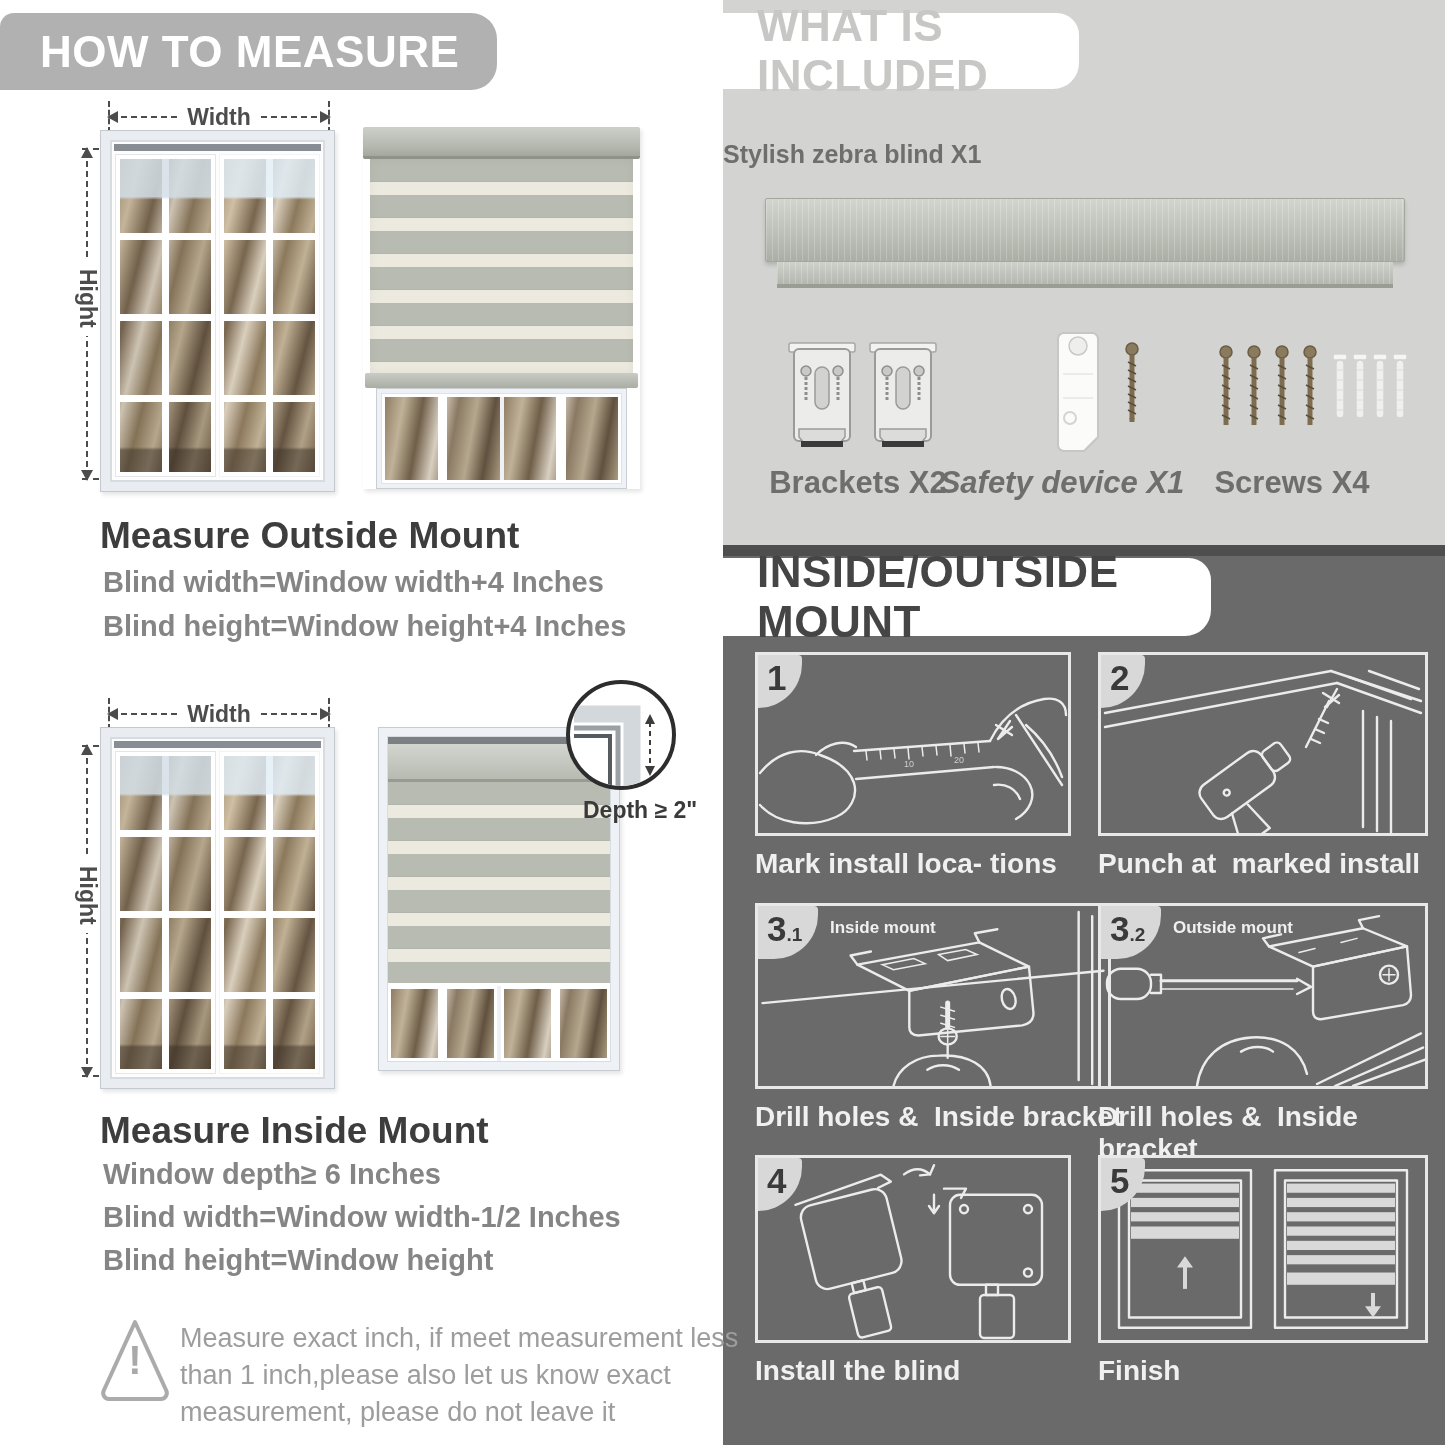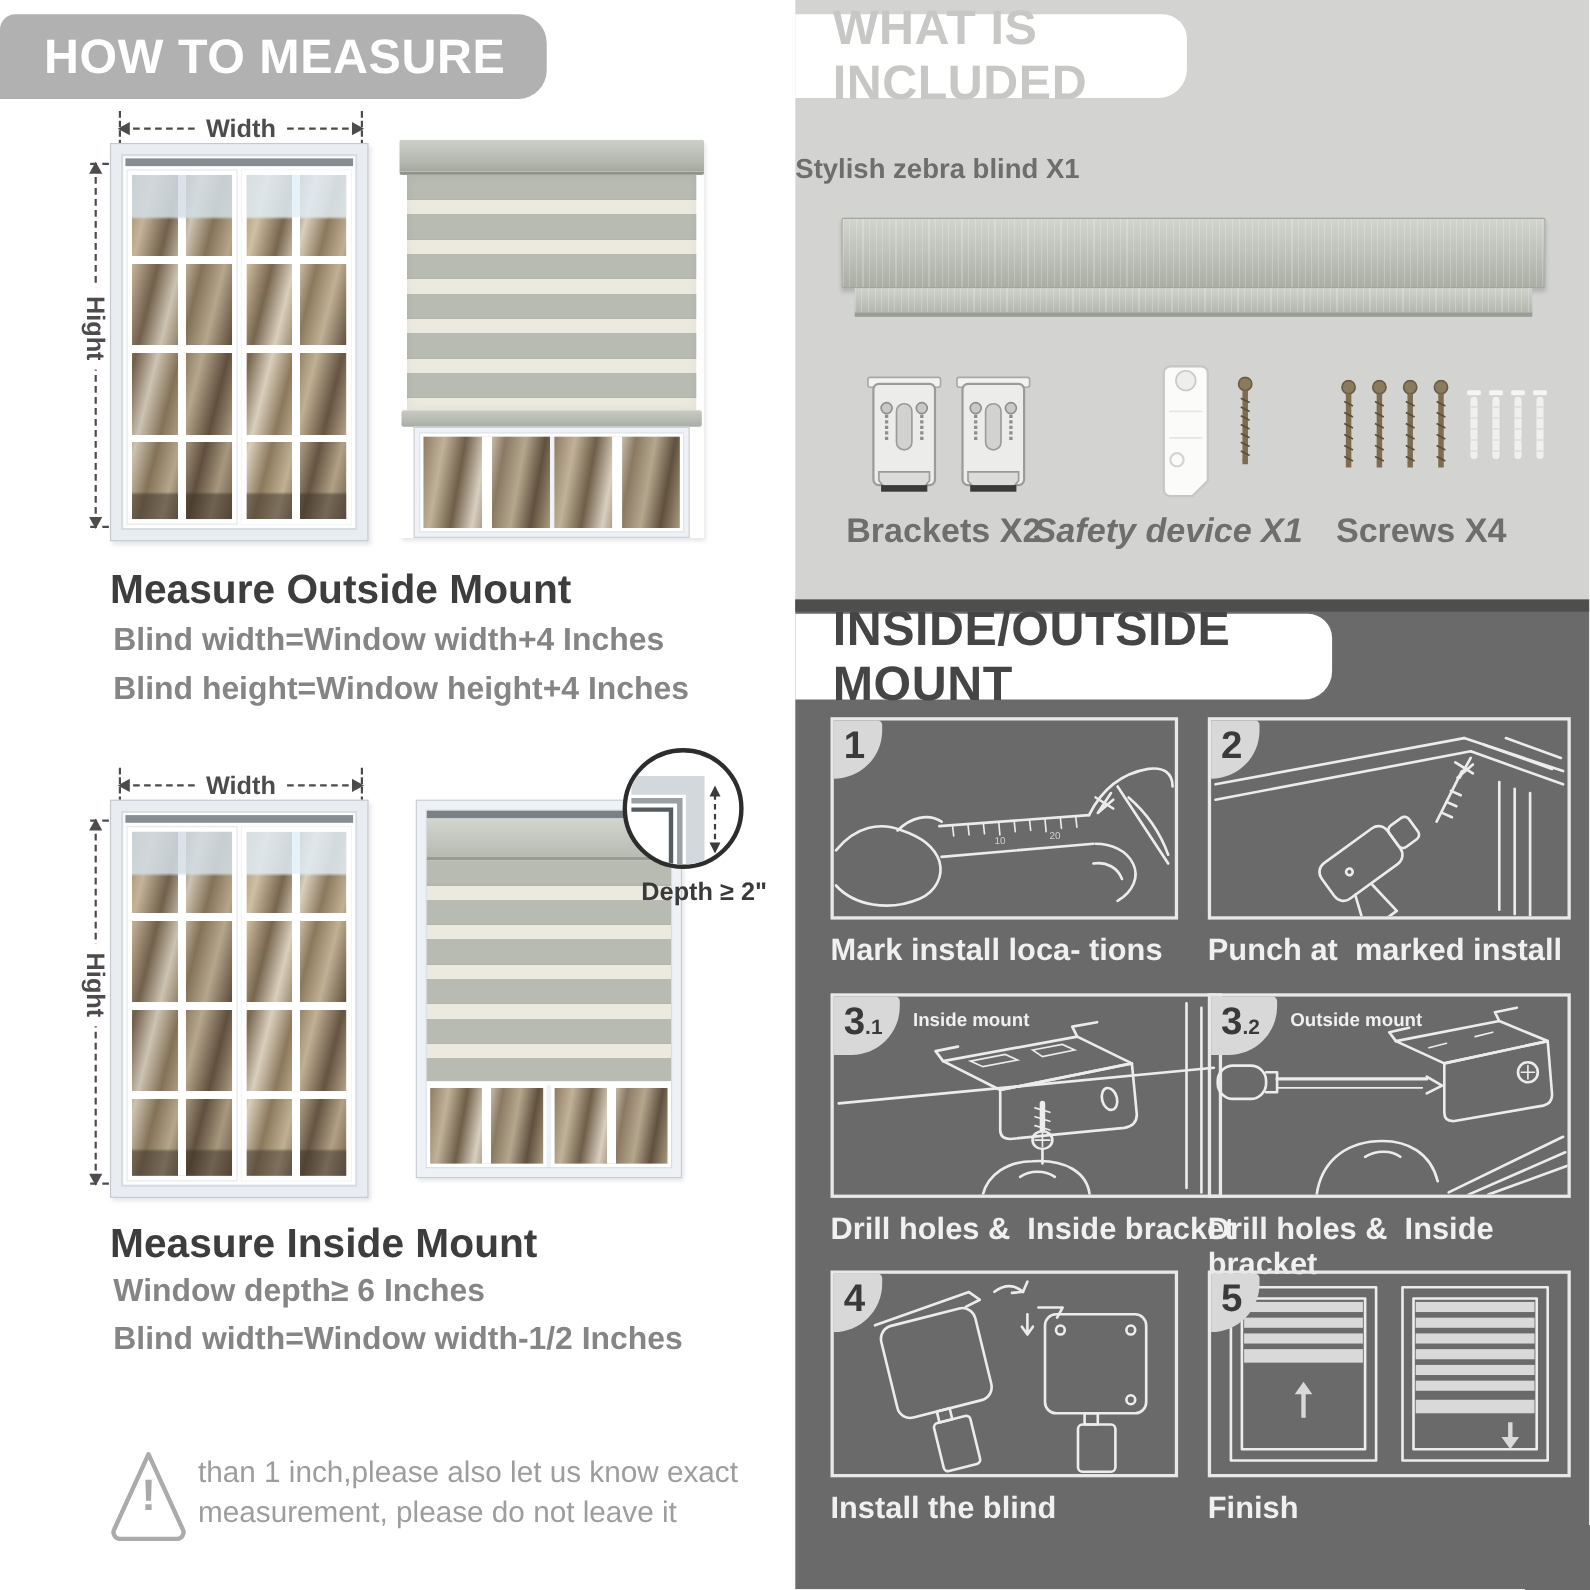--- a/index.html
+++ b/index.html
@@ -213,26 +213,28 @@
       <path d="M80,38 V84" stroke="#3c3c3c" stroke-width="2" stroke-dasharray="5 4" fill="none"></path>
       <path d="M80,30 l-5,10 h10 z" fill="#3c3c3c"></path>
       <path d="M80,92 l-5,-10 h10 z" fill="#3c3c3c"></path>
     </svg>
   </div>
   <div class="depth-label">Depth ≥ 2"</div>
 
   <div class="m-title" style="top:1110px;">Measure Inside Mount</div>
   <div class="m-line" style="top:1158px;">Window depth≥ 6 Inches</div>
   <div class="m-line" style="top:1201px;">Blind width=Window width-1/2 Inches</div>
+  <div class="m-line" style="top:1244px;">Blind height=Window height</div>
 
   <svg class="warn-icon" viewBox="0 0 74 94">
     <path d="M37,10 L68,78 a6,6 0 0 1 -5,9 H11 a6,6 0 0 1 -5,-9 Z" fill="none" stroke="#ababab" stroke-width="4" stroke-linejoin="round"></path>
   </svg>
   <div class="warn-mark">!</div>
   <div class="warn-text">
+    <div>Measure exact inch, if meet measurement less</div>
     <div>than 1 inch,please also let us know exact</div>
     <div>measurement, please do not leave it</div>
   </div>
 
   <div class="blind-name">Stylish zebra blind X1</div>
   <div class="big-cassette"></div>
   <div class="big-rail"></div>
 
   <svg class="inc-item" style="left:787px;top:337px;" width="70" height="120" viewBox="0 0 70 120">
     <rect x="2" y="6" width="66" height="9" rx="2" fill="#f2f2f0" stroke="#a8a8a6" stroke-width="1.5"></rect>

